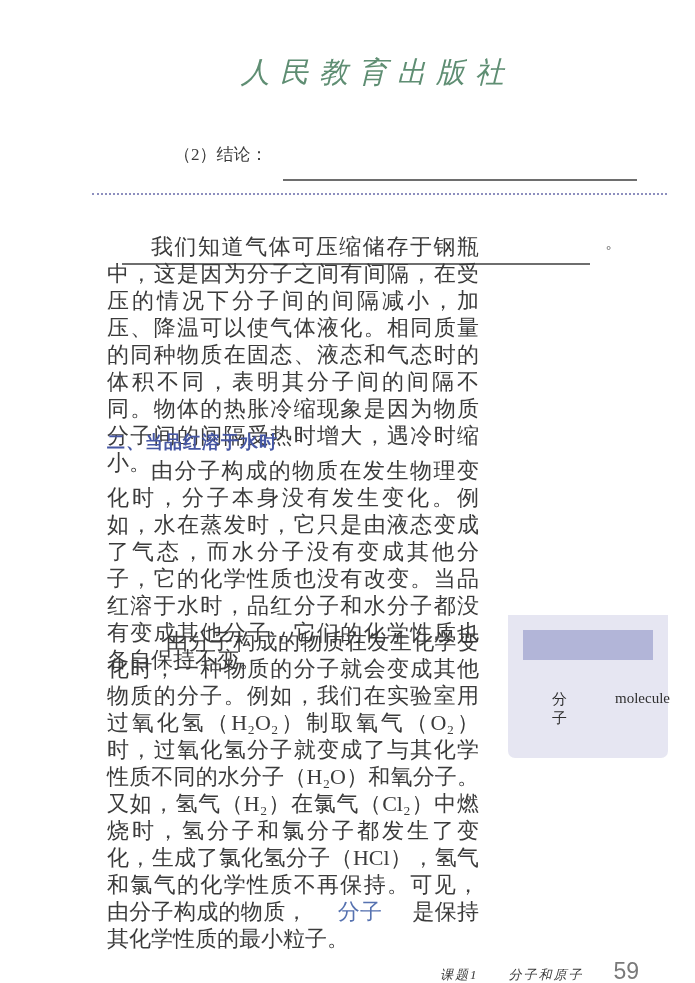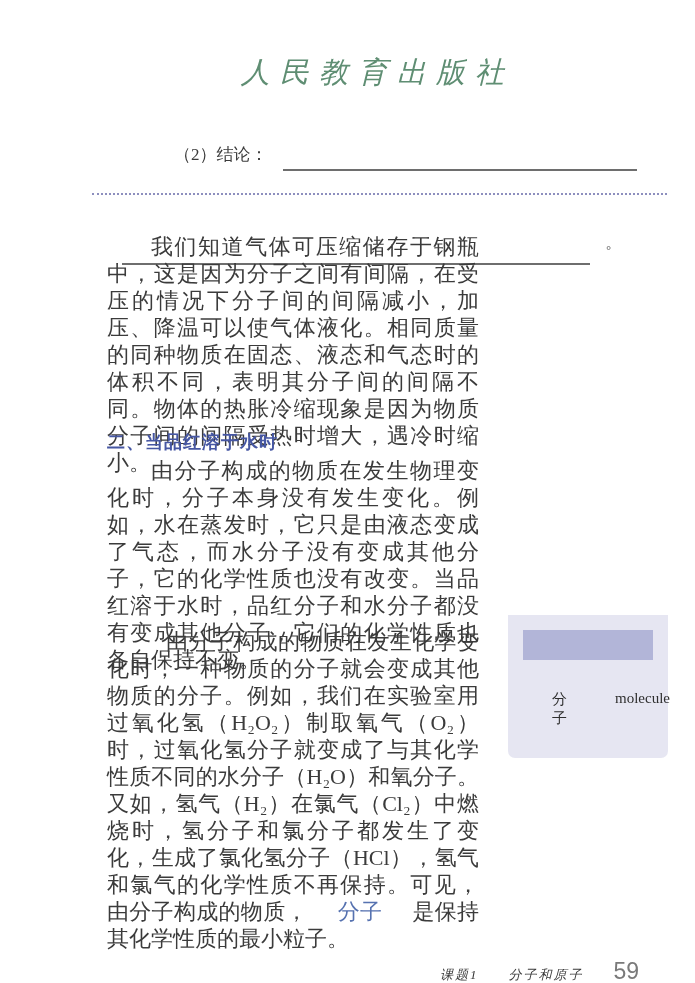--- a/index.html
+++ b/index.html
@@ -26,21 +26,21 @@
   .watermark.bottom { top: 938px; }
 
   .fill-section {
     position: absolute;
     left: 62px;
     top: 68px;
     width: 575px;
     font-size: 17px;
     color: #3b3b3b;
   }
-  .fill-row1 { display: flex; align-items: center; }
+  .fill-row1 { display: flex; align-items: flex-end; }
   .fill-label { padding-left: 52px; white-space: nowrap; }
   .blank {
     flex: 1 1 auto;
     border-bottom: 2px solid #6e6e6e;
     height: 22px;
   }
   .fill-row2 { display: flex; align-items: flex-end; margin-top: 10px; }
   .fill-period { white-space: nowrap; line-height: 14px; }
 
   .dotted-divider {

